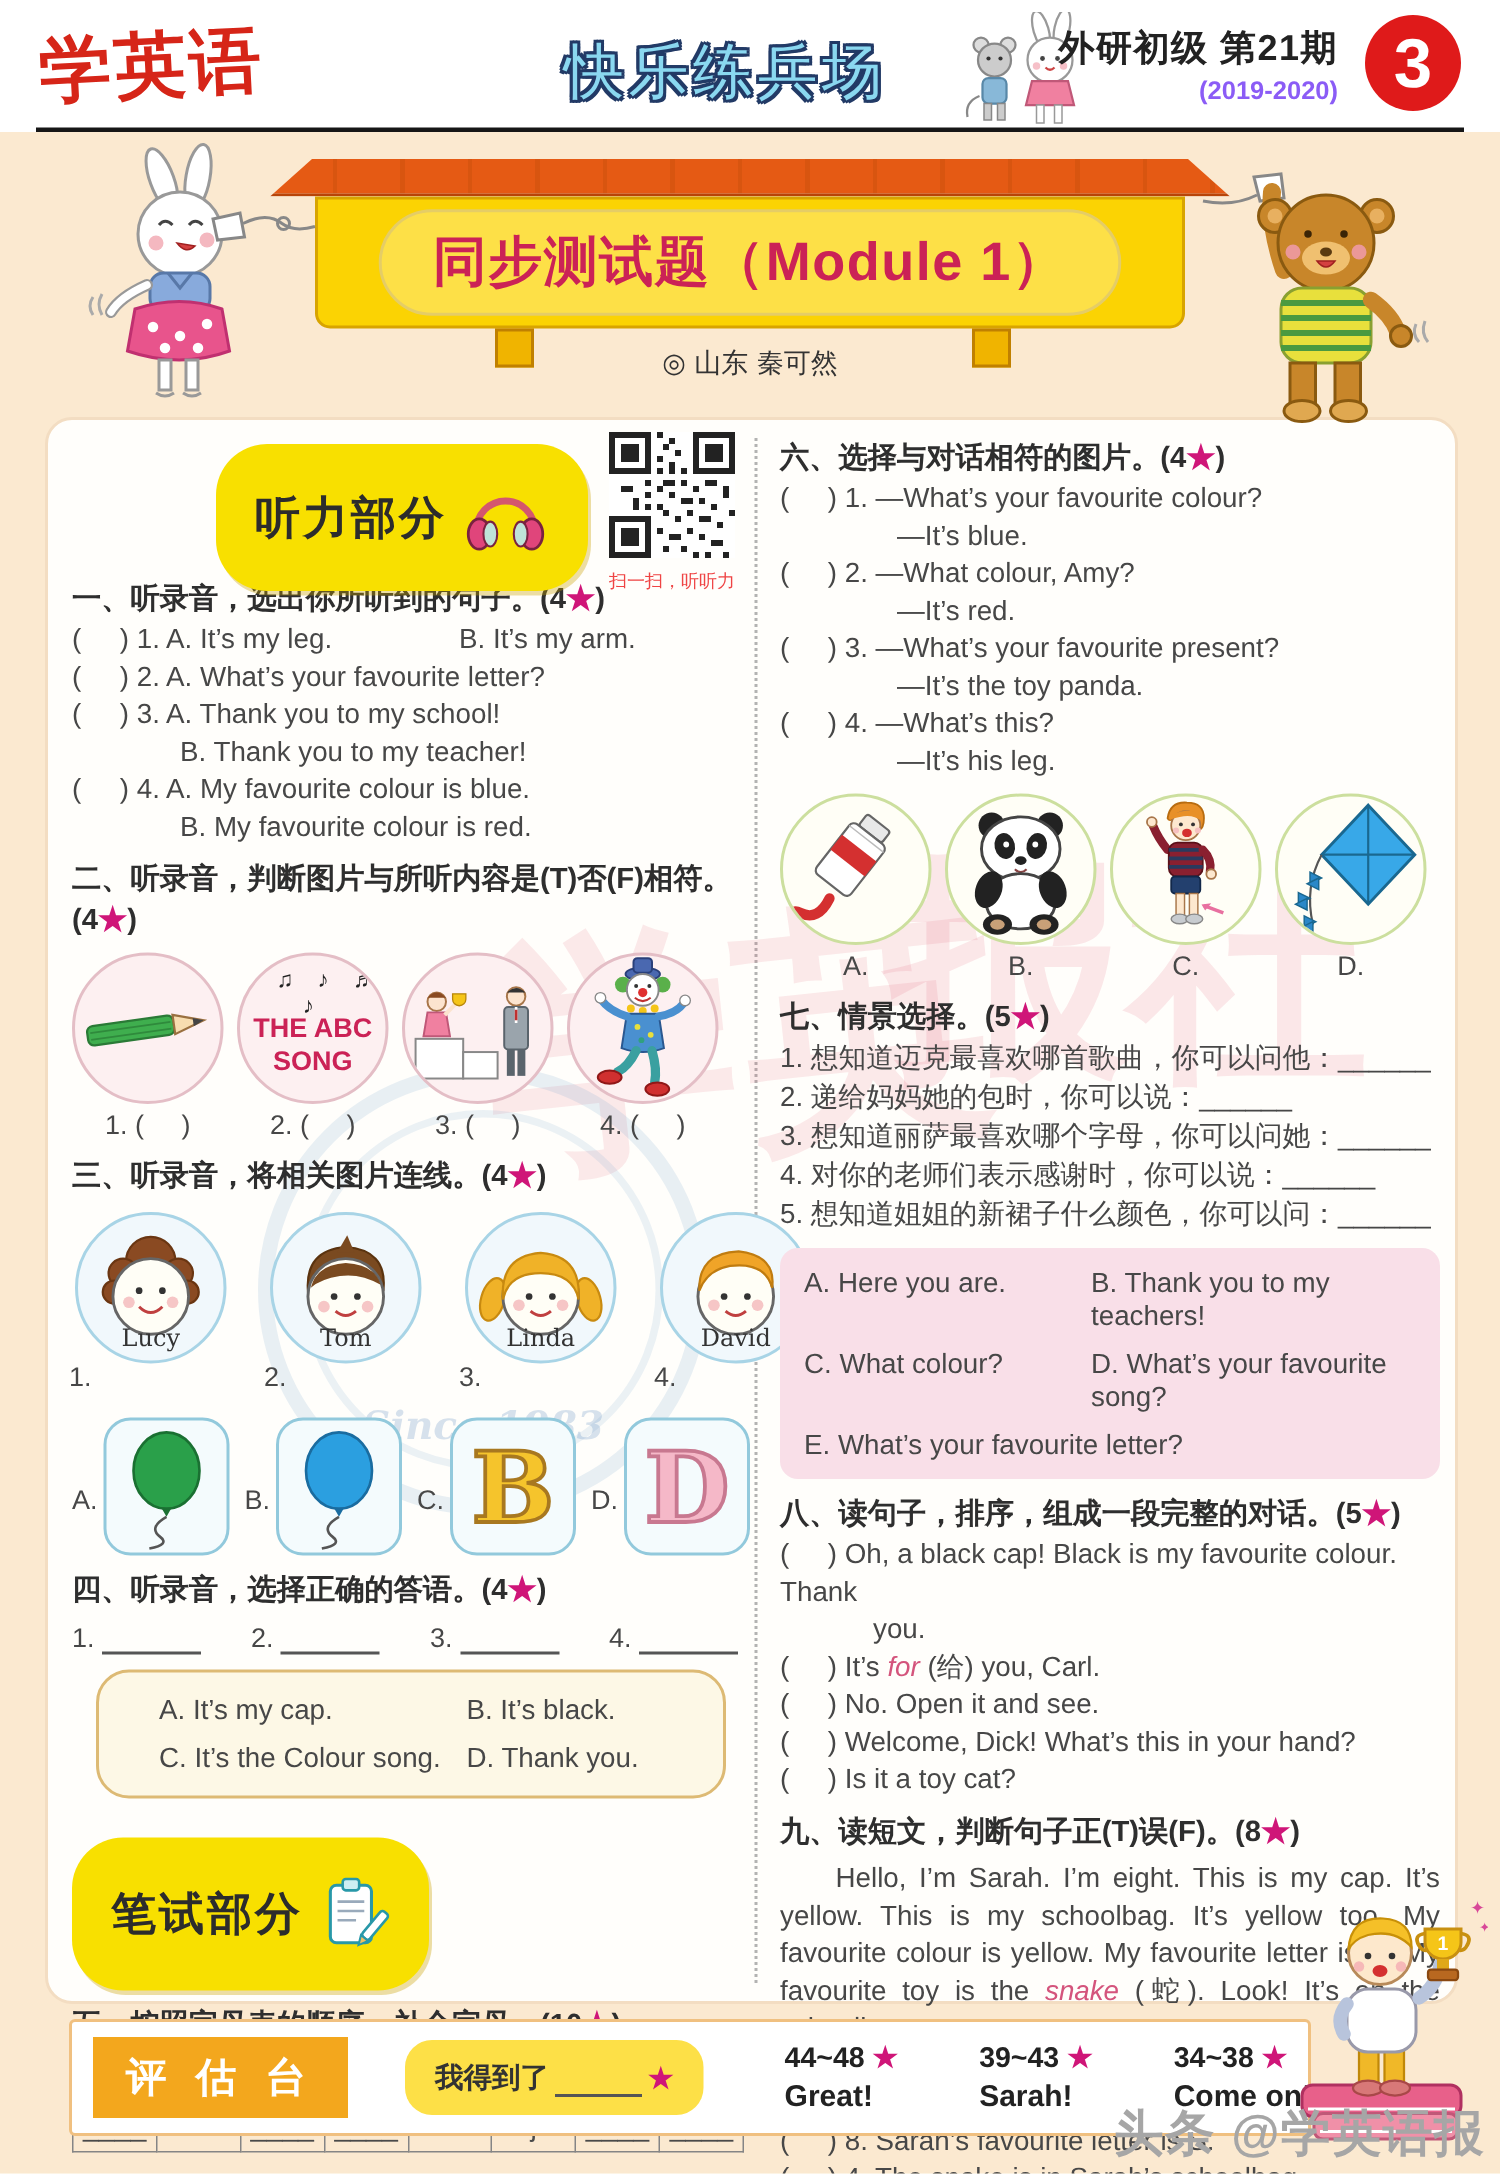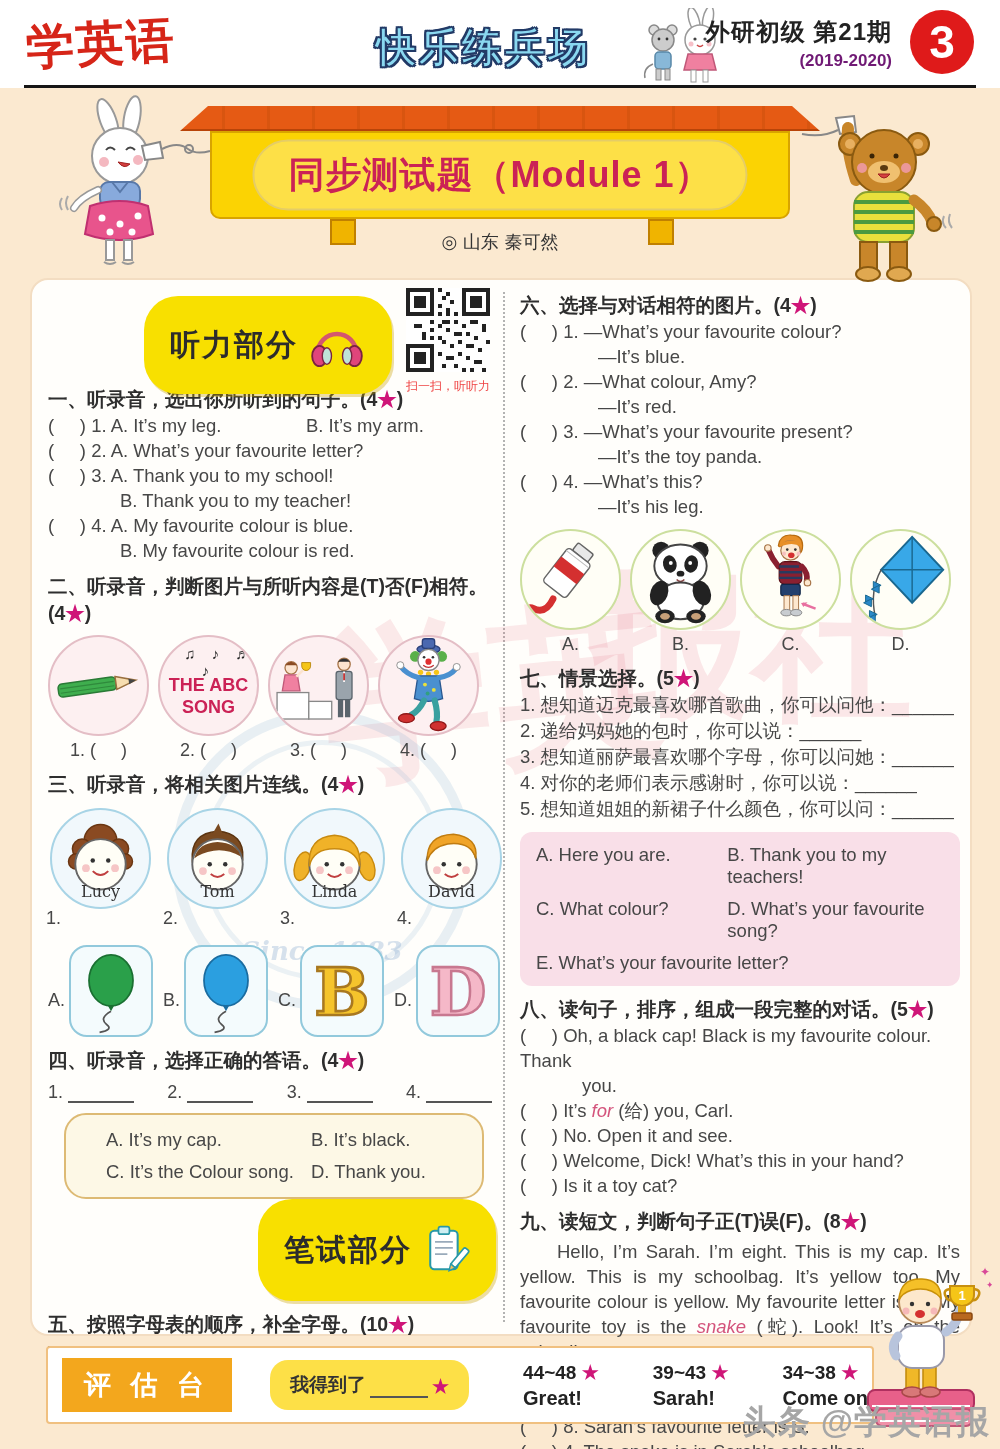--- a/index.html
+++ b/index.html
@@ -6,21 +6,21 @@
 html,body{width:1000px;height:1449px}
 body{position:relative;font-family:"Liberation Sans",sans-serif;background:#fbe9d0;overflow:hidden;color:#3c3c3c}
 
 .header{position:absolute;top:0;left:0;right:0;height:88px;background:#fff;z-index:8}
 .header .rule{position:absolute;left:24px;right:24px;bottom:0;height:3px;background:#161616}
 .logo{position:absolute;left:26px;top:12px;font-family:"DejaVu Serif",serif;font-weight:bold;font-size:48px;color:#d62518;transform:rotate(-3deg);letter-spacing:2px}
 .masthead{position:absolute;left:376px;top:20px;font-size:40px;font-weight:normal;letter-spacing:3px;color:#8ad8f0;
  text-shadow:-2px 0 #223a66,2px 0 #223a66,0 -2px #223a66,0 2px #223a66,-2px -2px #223a66,2px 2px #223a66,2px -2px #223a66,-2px 2px #223a66}
 .issue{position:absolute;right:108px;top:16px;text-align:right}
 .issue .l1{font-size:24px;font-weight:bold;color:#222;letter-spacing:1px}
-.issue .l2{font-size:17px;font-weight:bold;color:#701a75;margin-top:3px}
+.issue .l2{font-size:17px;font-weight:bold;color:#8b5cf6;margin-top:3px}
 .pagenum{position:absolute;right:26px;top:10px;width:64px;height:64px;border-radius:50%;background:#df1a1a;color:#fff;font-size:46px;font-weight:bold;display:flex;align-items:center;justify-content:center}
 .mascots{position:absolute;left:598px;top:8px}
 
 .roof{position:absolute;left:180px;top:106px;width:640px;height:25px;z-index:3;
  background:repeating-linear-gradient(90deg,#e55a14 0 42px,#d85510 42px 45px);
  clip-path:polygon(28px 0,612px 0,100% 100%,0 100%);border-bottom:2px solid #b84408}
 .desk{position:absolute;left:210px;top:131px;width:580px;height:88px;background:#fbd303;border:2px solid #d8a400;border-radius:0 0 10px 10px;z-index:3}
 .title-pill{position:absolute;left:50%;top:50%;transform:translate(-50%,-50%);background:#fde047;border:2px solid #e5cd66;border-radius:38px;padding:9px 34px;white-space:nowrap}
 .title-pill span{font-size:36px;font-weight:bold;color:#cb2256;letter-spacing:1px}
 .leg{position:absolute;top:219px;width:26px;height:26px;background:#f0b400;border:2px solid #c08000;z-index:3}
@@ -50,21 +50,21 @@
 .bcell{position:absolute;left:258px;top:0}
 .pics{display:flex;gap:9px;margin-top:8px}
 .pic-c{width:101px;height:101px;border-radius:50%;position:relative;flex:none;overflow:hidden}
 .c-pink{background:#fdf0f1;border:2px solid #e4bec6}
 .c-blue{background:#f1f8fc;border:2px solid #a8d4e6}
 .c-green{background:#fffef6;border:2px solid #ccdf9e}
 .pic-lab{display:flex;gap:9px;margin-top:4px}
 .pic-lab span{width:101px;text-align:center;font-size:18px;color:#474747;white-space:pre-wrap}
 .face-name{position:absolute;left:0;right:0;bottom:8px;text-align:center;font-family:"DejaVu Serif",serif;font-size:16px;color:#333}
 .face-num{position:absolute;left:-4px;bottom:-20px;font-size:18px;color:#474747}
-.faces{display:flex;gap:14px;margin-top:10px;padding-bottom:22px}
+.faces{display:flex;gap:27px;margin-top:10px;padding-bottom:22px}
 .face-item{position:relative;margin-left:2px}
 .opt-cards{display:flex;gap:10px;margin-top:14px;align-items:center}
 .opt-item{display:flex;align-items:flex-end;gap:4px}
 .opt-item>span{font-size:18px;color:#474747;padding-bottom:26px}
 .opt-card{width:84px;height:92px;border-radius:18px;background:#f4fbfd;border:2px solid #92c9dc;position:relative;overflow:hidden}
 .blanks-row{display:flex;justify-content:space-between;margin-top:8px;padding-right:4px}
 .blanks-row .g{display:flex;align-items:flex-end;gap:5px;font-size:18px;color:#474747}
 .bl{display:inline-block;width:66px;border-bottom:2px solid #555;height:16px}
 .opt-box{margin:10px 12px 0 16px;background:#fdf8e6;border:2px solid #ddba74;border-radius:22px;padding:14px 10px 14px 40px;display:grid;grid-template-columns:56% 44%;row-gap:10px}
 .opt-box span{font-size:18.5px;color:#474747}
@@ -446,21 +446,21 @@
           <span class="bl"></span>
         </span>
     </div>
     <div class="opt-box">
       <span>A. It’s my cap.</span>
       <span>B. It’s black.</span>
       <span>C. It’s the Colour song.</span>
       <span>D. Thank you.</span>
     </div>
 
-    <div style="text-align:right;margin-top:0">
+    <div style="text-align:left;margin-top:26px">
       <div class="pill-head">
         <b>笔试部分</b>
         <svg width="48" height="50" viewBox="0 0 70 72">
           <rect x="12" y="8" width="40" height="56" rx="6" fill="#fff" stroke="#2898a8" stroke-width="3"></rect>
           <rect x="24" y="2" width="16" height="11" rx="3" fill="#cdeef2" stroke="#2898a8" stroke-width="2.5"></rect>
           <path d="M19 24 h26 M19 33 h26 M19 42 h18" stroke="#9ab" stroke-width="2.5"></path>
           <g transform="rotate(40 52 52)">
             <rect x="47" y="30" width="9" height="32" rx="3" fill="#fff" stroke="#2898a8" stroke-width="2.5"></rect>
             <polygon points="47,62 56,62 51.5,71" fill="#f0c060" stroke="#2898a8" stroke-width="2"></polygon>
           </g>

